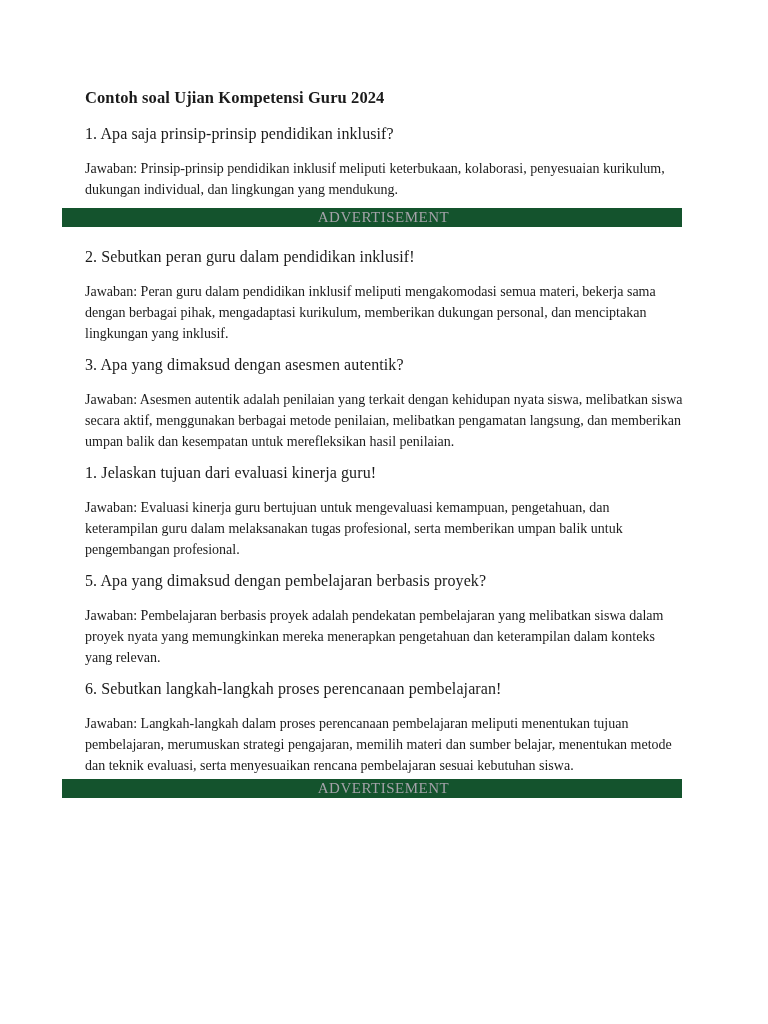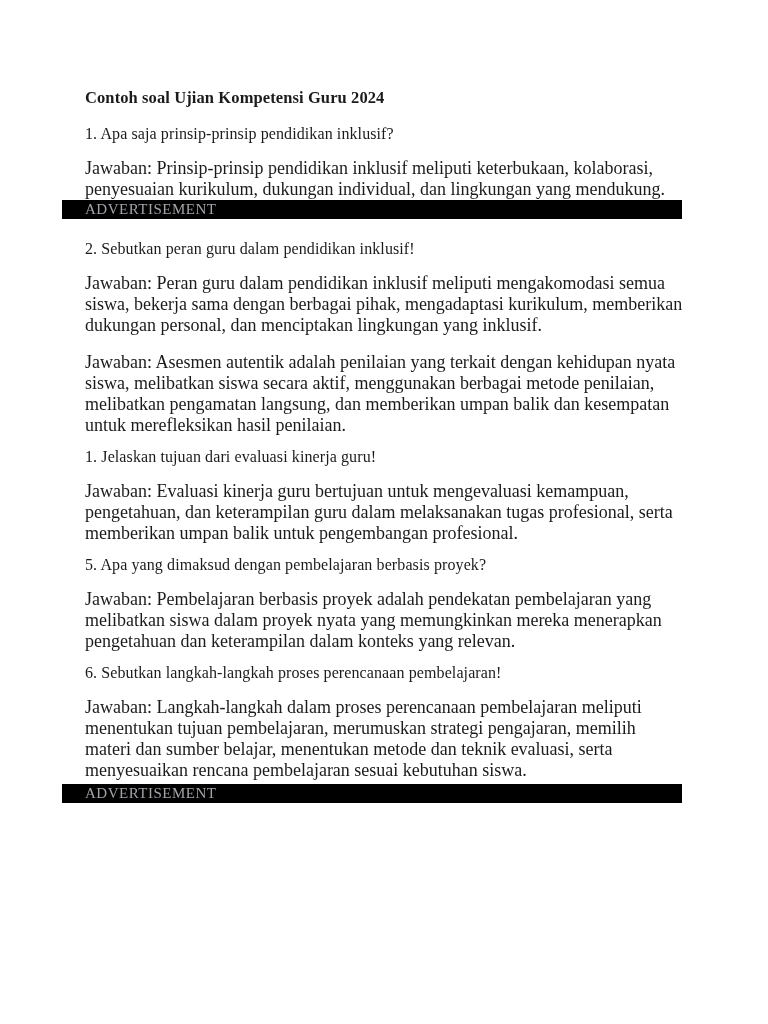--- a/index.html
+++ b/index.html
@@ -36,37 +36,38 @@
     margin-top: 12px;
   }
   .question.after-ad {
     margin-top: 21px;
   }
   .question.after-ad2 {
     margin-top: 14px;
   }
   .answer {
     margin: 16px 0 0 0;
-    font-size: 18px;
+    font-size: 14px;
     line-height: 21px;
     max-width: 600px;
     text-align: left;
   }
   .ad-banner {
-    margin: 0 0 0 -23px;
+    margin: 8px 0 0 -23px;
     width: 620px;
     height: 19px;
-    background: #000000;
+    background: #14532d;
     color: #a3a2a8;
     font-size: 15px;
     line-height: 19px;
     letter-spacing: 0.5px;
     padding-left: 23px;
     box-sizing: border-box;
     overflow: hidden;
+    text-align: center;
   }
   .ad-banner.second {
     margin-top: 3px;
   }
 </style>
 </head>
 <body>
 
 <div class="page">
 
@@ -76,24 +77,25 @@
     <h2 class="question">1. Apa saja prinsip-prinsip pendidikan inklusif?</h2>
     <p class="answer">Jawaban: Prinsip-prinsip pendidikan inklusif meliputi keterbukaan, kolaborasi, penyesuaian kurikulum, dukungan individual, dan lingkungan yang mendukung.</p>
   </section>
 
   <div class="ad-banner">
     <span>ADVERTISEMENT</span>
   </div>
 
   <section>
     <h2 class="question after-ad">2. Sebutkan peran guru dalam pendidikan inklusif!</h2>
-    <p class="answer">Jawaban: Peran guru dalam pendidikan inklusif meliputi mengakomodasi semua siswa, bekerja sama dengan berbagai pihak, mengadaptasi kurikulum, memberikan dukungan personal, dan menciptakan lingkungan yang inklusif.</p>
+    <p class="answer">Jawaban: Peran guru dalam pendidikan inklusif meliputi mengakomodasi semua materi, bekerja sama dengan berbagai pihak, mengadaptasi kurikulum, memberikan dukungan personal, dan menciptakan lingkungan yang inklusif.</p>
   </section>
 
   <section>
+    <h2 class="question tight">3. Apa yang dimaksud dengan asesmen autentik?</h2>
     <p class="answer">Jawaban: Asesmen autentik adalah penilaian yang terkait dengan kehidupan nyata siswa, melibatkan siswa secara aktif, menggunakan berbagai metode penilaian, melibatkan pengamatan langsung, dan memberikan umpan balik dan kesempatan untuk merefleksikan hasil penilaian.</p>
   </section>
 
   <section>
     <h2 class="question tight">1. Jelaskan tujuan dari evaluasi kinerja guru!</h2>
     <p class="answer">Jawaban: Evaluasi kinerja guru bertujuan untuk mengevaluasi kemampuan, pengetahuan, dan keterampilan guru dalam melaksanakan tugas profesional, serta memberikan umpan balik untuk pengembangan profesional.</p>
   </section>
 
   <section>
     <h2 class="question tight">5. Apa yang dimaksud dengan pembelajaran berbasis proyek?</h2>

